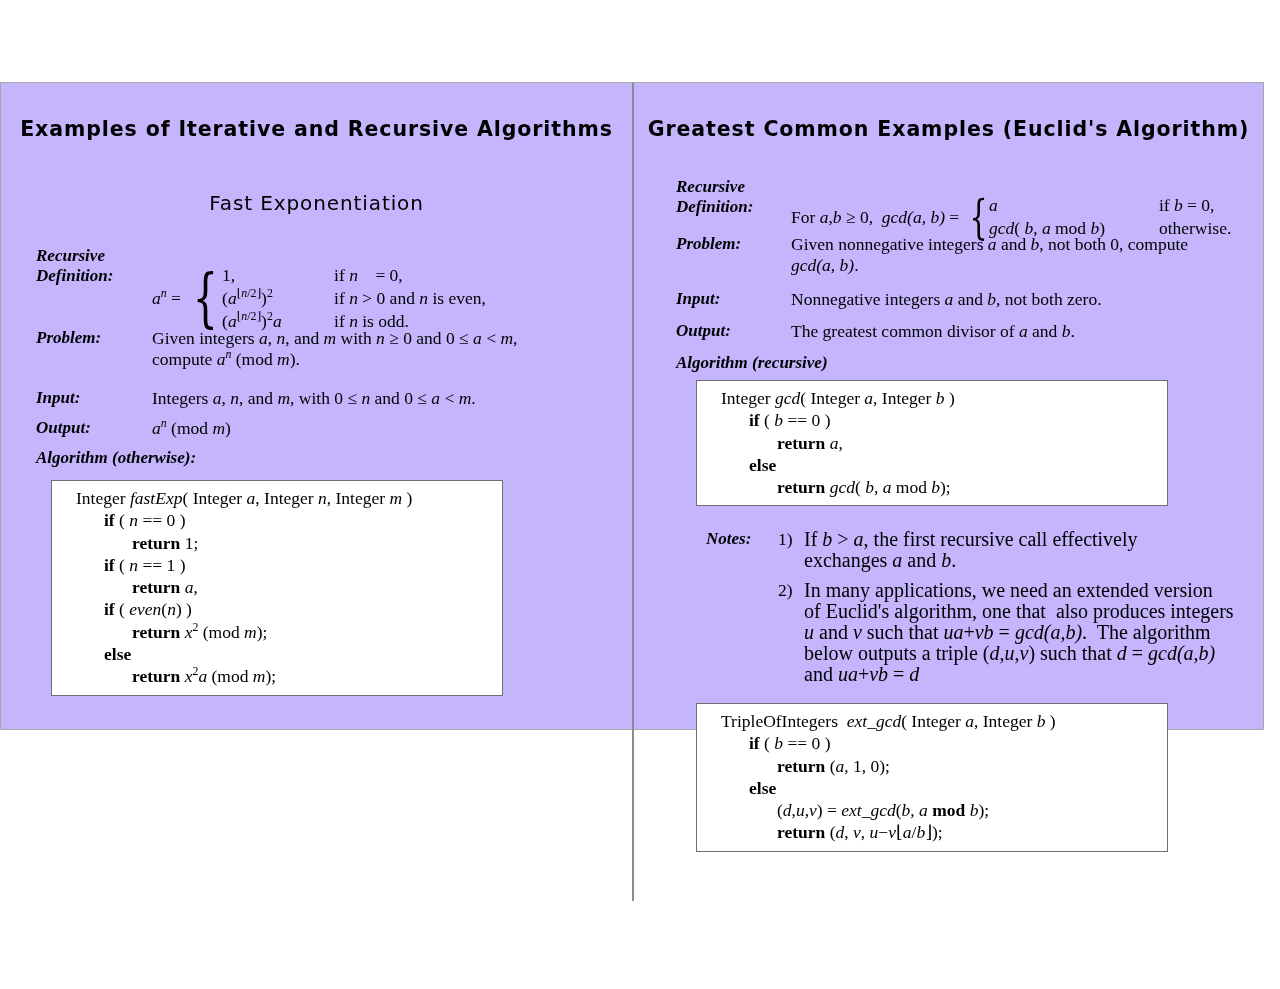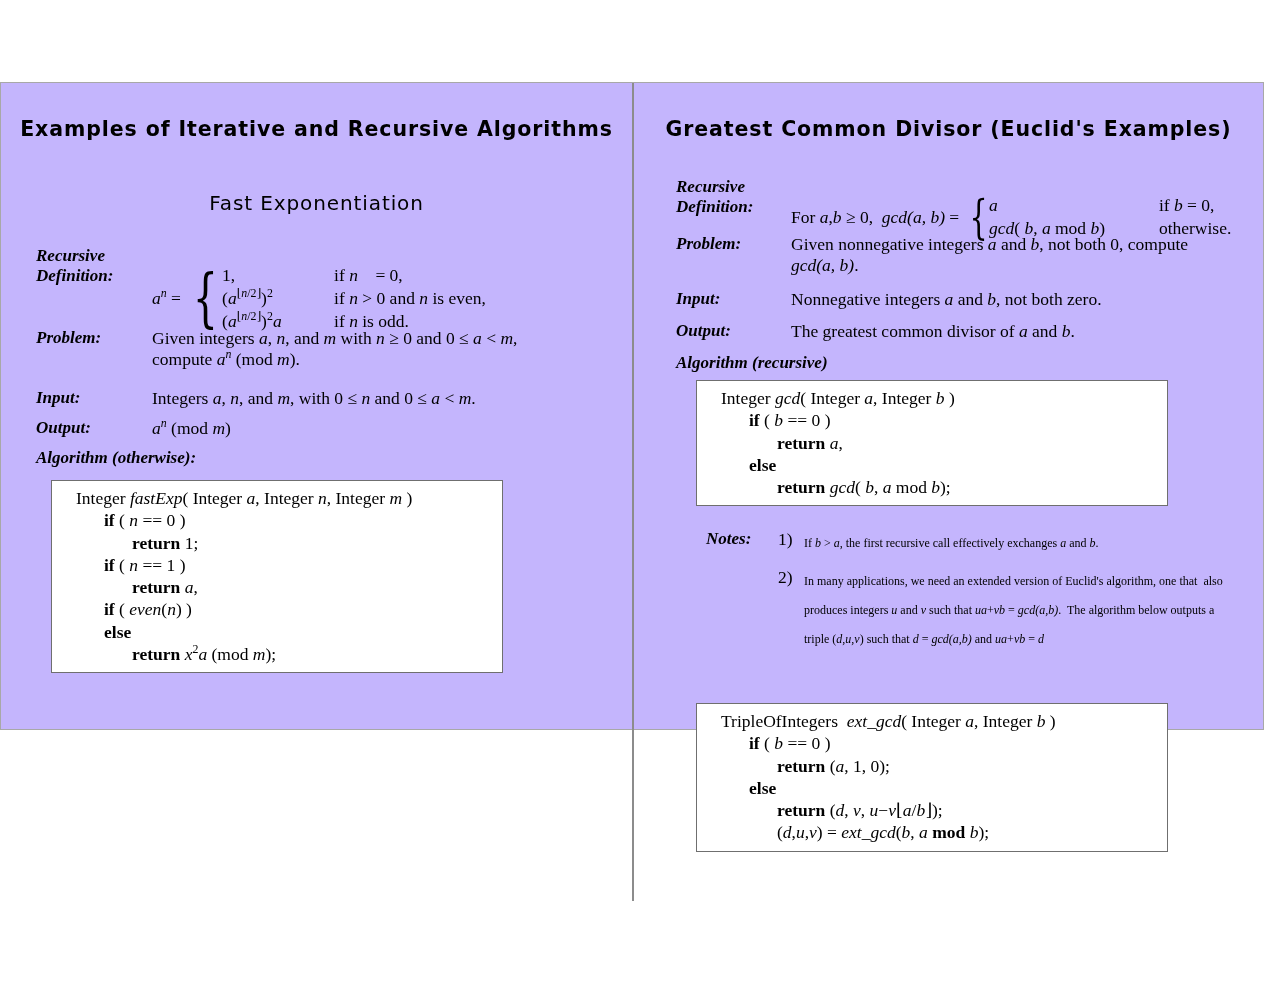--- a/index.html
+++ b/index.html
@@ -137,22 +137,22 @@
     margin-bottom: 9px;
   }
   .note-num {
     flex: 0 0 26px;
     font-family: "Liberation Serif", serif;
     font-size: 17.5px;
     line-height: 21px;
   }
   .note-txt {
     font-family: "Liberation Serif", serif;
-    font-size: 12px;
-    line-height: 29px;
+    font-size: 20px;
+    line-height: 21px;
   }
 </style>
 </head>
 <body>
 
 <div id="slide-page">
 
   <div id="column-divider"></div>
 
   <div class="panel" id="panel-left">
@@ -210,29 +210,30 @@
 
     <div class="lbl" style="position:absolute; left:35px; top:365px;">Algorithm (otherwise):</div>
 
     <div class="codebox" style="left:50px; top:397px; width:452px;">
       <div class="codeline">Integer <i class="v">fastExp</i>( Integer <i class="v">a</i>, Integer <i class="v">n</i>, Integer <i class="v">m</i> )</div>
       <div class="codeline ind1"><b class="kw">if</b> ( <i class="v">n</i> == 0 )</div>
       <div class="codeline ind2"><b class="kw">return</b> 1;</div>
       <div class="codeline ind1"><b class="kw">if</b> ( <i class="v">n</i> == 1 )</div>
       <div class="codeline ind2"><b class="kw">return</b> <i class="v">a</i>,</div>
       <div class="codeline ind1"><b class="kw">if</b> ( <i class="v">even</i>(<i class="v">n</i>) )</div>
+      <div class="codeline ind2"><b class="kw">return</b> <i class="v">x</i><span class="sup">2</span> (mod <i class="v">m</i>);</div>
       <div class="codeline ind1"><b class="kw">else</b></div>
       <div class="codeline ind2"><b class="kw">return</b> <i class="v">x</i><span class="sup">2</span><i class="v">a</i> (mod <i class="v">m</i>);</div>
     </div>
 
   </div>
 
   <div class="panel" id="panel-right">
 
-    <div class="slide-title" style="position:absolute; left:0; top:34px; width:629px;">Greatest Common Divisor (Euclid's Examples)</div>
+    <div class="slide-title" style="position:absolute; left:0; top:34px; width:629px;">Greatest Common Examples (Euclid's Algorithm)</div>
 
     <div class="row" style="left:42px; top:94px;">
       <div class="lbl" style="width:115px;">Recursive
 Definition:</div>
       <div class="body-text" style="margin-top:17px;">
         <span class="cases">
           <span>For <i class="v">a</i>,<i class="v">b</i> ≥ 0, &nbsp;<i class="v">gcd(a, b)</i> =&nbsp;</span>
           <span class="brace brace2">{</span>
           <span class="caselines">
             <span class="caseline">
@@ -298,18 +299,18 @@
           </div>
         </div>
       </div>
     </div>
 
     <div class="codebox" style="left:62px; top:620px; width:472px;">
       <div class="codeline">TripleOfIntegers&nbsp; <i class="v">ext_gcd</i>( Integer <i class="v">a</i>, Integer <i class="v">b</i> )</div>
       <div class="codeline ind1"><b class="kw">if</b> ( <i class="v">b</i> == 0 )</div>
       <div class="codeline ind2"><b class="kw">return</b> (<i class="v">a</i>, 1, 0);</div>
       <div class="codeline ind1"><b class="kw">else</b></div>
+      <div class="codeline ind2">(<i class="v">d</i>,<i class="v">u</i>,<i class="v">v</i>) = <i class="v">ext_gcd</i>(<i class="v">b</i>, <i class="v">a</i> <b class="kw">mod</b> <i class="v">b</i>);</div>
       <div class="codeline ind2"><b class="kw">return</b> (<i class="v">d</i>, <i class="v">v</i>, <i class="v">u</i>−<i class="v">v</i><span class="flr">⌊</span><i class="v">a</i>/<i class="v">b</i><span class="flr">⌋</span>);</div>
-      <div class="codeline ind2">(<i class="v">d</i>,<i class="v">u</i>,<i class="v">v</i>) = <i class="v">ext_gcd</i>(<i class="v">b</i>, <i class="v">a</i> <b class="kw">mod</b> <i class="v">b</i>);</div>
     </div>
 
   </div>
 </div>
 
 </body></html>

